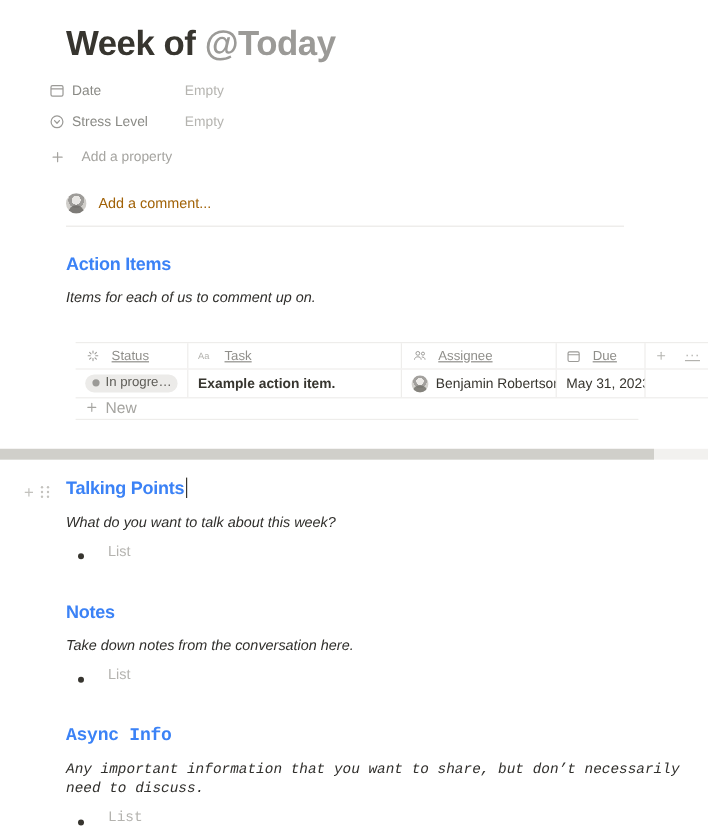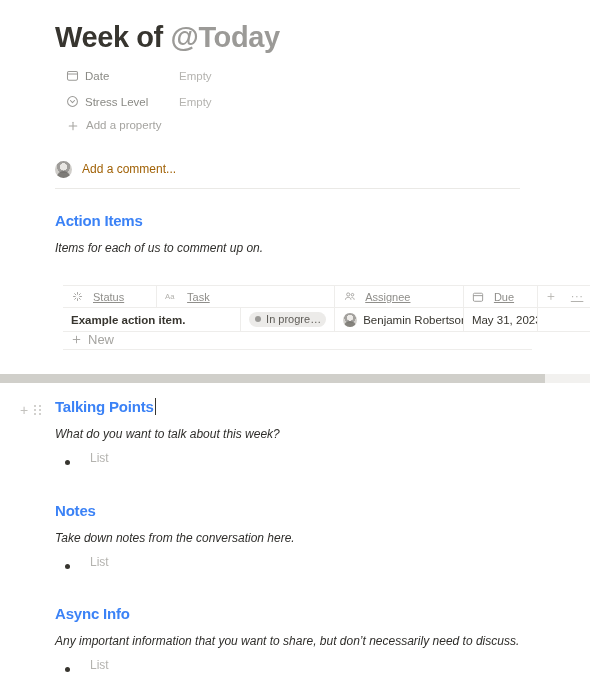--- a/index.html
+++ b/index.html
@@ -18,21 +18,21 @@
     left: 55px; top: 20px;
     font-size: 29px;
     font-weight: bold;
     letter-spacing: -0.4px;
     line-height: 1.2;
     white-space: nowrap;
   }
   .title .mention { color: #9b9a97; }
 
   
-  .props { position: absolute; left: 66px; top: 66px; width: 460px; }
+  .props { position: absolute; left: 41px; top: 66px; width: 460px; }
   .prop-row {
     display: flex;
     align-items: center;
     height: 19px;
     margin-bottom: 7px;
   }
   .prop-label {
     display: flex;
     align-items: center;
     width: 113px;
@@ -46,22 +46,22 @@
   }
   .ico {
     display: inline-flex;
     width: 13px; height: 13px;
     align-items: center; justify-content: center;
     flex: none;
   }
   .ico svg { display: block; }
 
   .add-prop {
-    display: flex; align-items: flex-start;
-    gap: 7px;
+    display: flex; align-items: flex-end;
+    gap: 14px;
     font-size: 11.5px;
     color: #a5a4a0;
     margin-top: 8px;
     height: 18px;
   }
 
   
   .comment-row {
     position: absolute;
     left: 55px; top: 158px;
@@ -351,27 +351,27 @@
           </svg>
         </div>
         <div class="tcell c-more">
           <span style="font-size:11px;letter-spacing:.5px;line-height:7px;">···</span>
         </div>
       </div>
     </div>
 
     <div class="tbody">
       <div class="trow">
-        <div class="tcell c-task">Example action item.</div>
         <div class="tcell c-status">
           <span class="status-pill">
             <span class="status-dot"></span>
             <span>In progre…</span>
           </span>
         </div>
+        <div class="tcell c-task">Example action item.</div>
         <div class="tcell c-assignee">
           <span class="mini-avatar"></span>
           <span>Benjamin Robertson</span>
         </div>
         <div class="tcell c-due">May 31, 2023</div>
         <div class="tcell c-plus"></div>
         <div class="tcell c-more"></div>
       </div>
     </div>
   </div>
@@ -411,21 +411,21 @@
 
   <div class="block" style="top:502px;">
     <div class="h2">Notes</div>
     <div class="desc blk-desc">Take down notes from the conversation here.</div>
     <div class="bullet-line">
       <span class="bullet-dot"></span>
       <span>List</span>
     </div>
   </div>
 
-  <div class="block" style="top:605px;">
+  <div class="block" style="top:605px;font-family:Liberation Mono, monospace;">
     <div class="h2">Async Info</div>
     <div class="desc blk-desc">Any important information that you want to share, but don’t necessarily need to discuss.</div>
     <div class="bullet-line">
       <span class="bullet-dot"></span>
       <span>List</span>
     </div>
   </div>
 
 </div>
 

